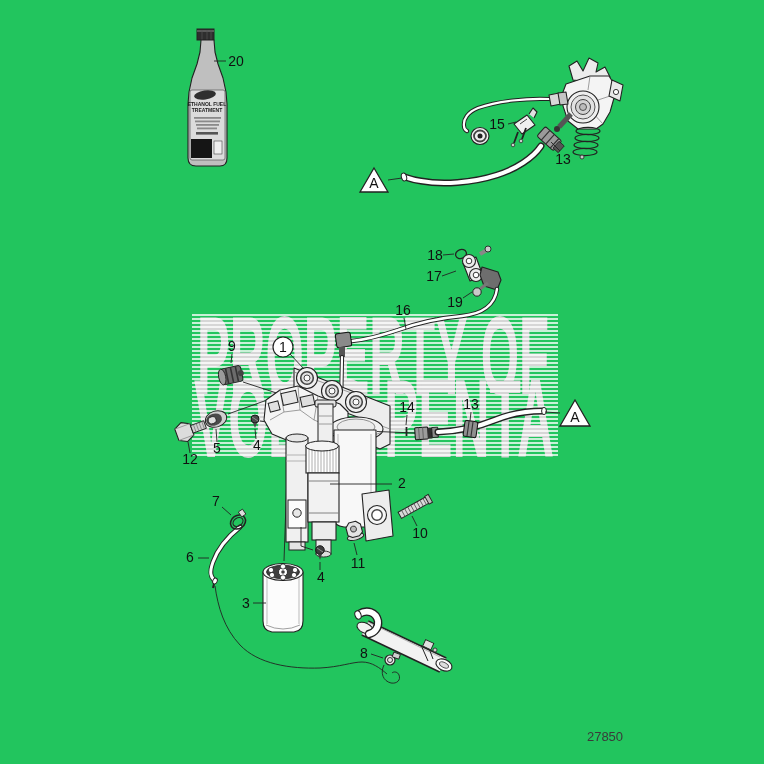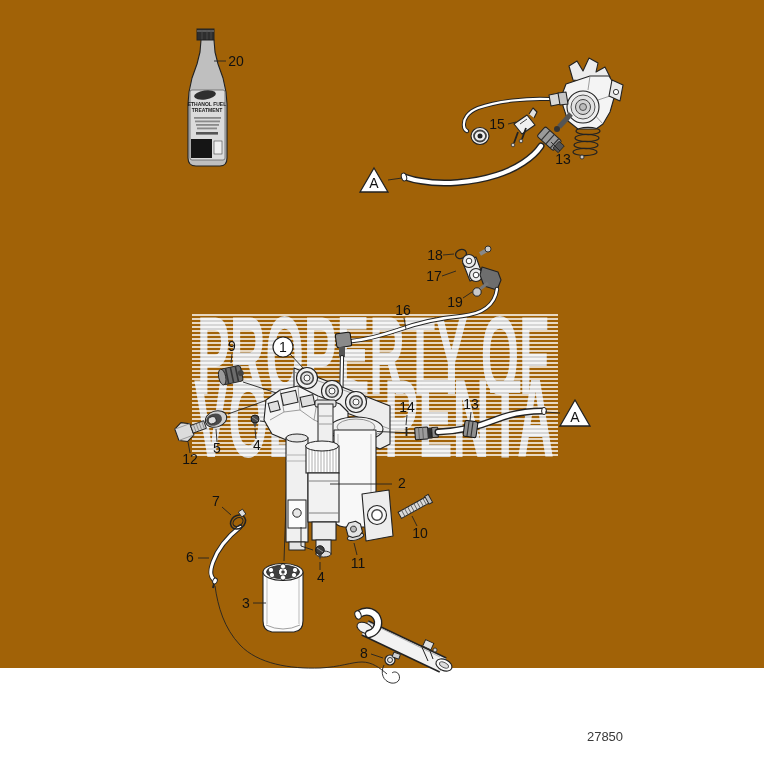--- a/index.html
+++ b/index.html
@@ -1,17 +1,17 @@
 <!DOCTYPE html>
 <html><head>
 <meta charset="utf-8">
 <style>
   html,body{margin:0;padding:0;background:#fff;}
   body{width:764px;height:764px;overflow:hidden;font-family:"Liberation Sans",sans-serif;}
-  .stage{position:relative;width:764px;height:668px;background:#a16207;}
+  .stage{position:relative;width:764px;height:764px;background:#22c55e;}
   svg{display:block}
   .sh{stroke:#222;stroke-width:1.1;stroke-linejoin:round;}
   .thin{fill:none;stroke:#777;stroke-width:0.7;}
   .ld{fill:none;stroke:#222;stroke-width:0.9;}
   .to{fill:none;stroke:#222;stroke-linecap:round;}
   .ti{fill:none;stroke:#fff;stroke-linecap:round;}
   .num{font-family:"Liberation Sans",sans-serif;font-size:14px;fill:#111;text-anchor:middle;}
   .tiny{font-family:"Liberation Sans",sans-serif;font-size:5px;font-weight:bold;fill:#1a1a1a;text-anchor:middle;}
   .wm{font-family:"Liberation Sans",sans-serif;font-weight:bold;fill:#d6d6d6;}
   .code{font-family:"Liberation Sans",sans-serif;font-size:13px;fill:#3a3a3a;text-anchor:middle;}

